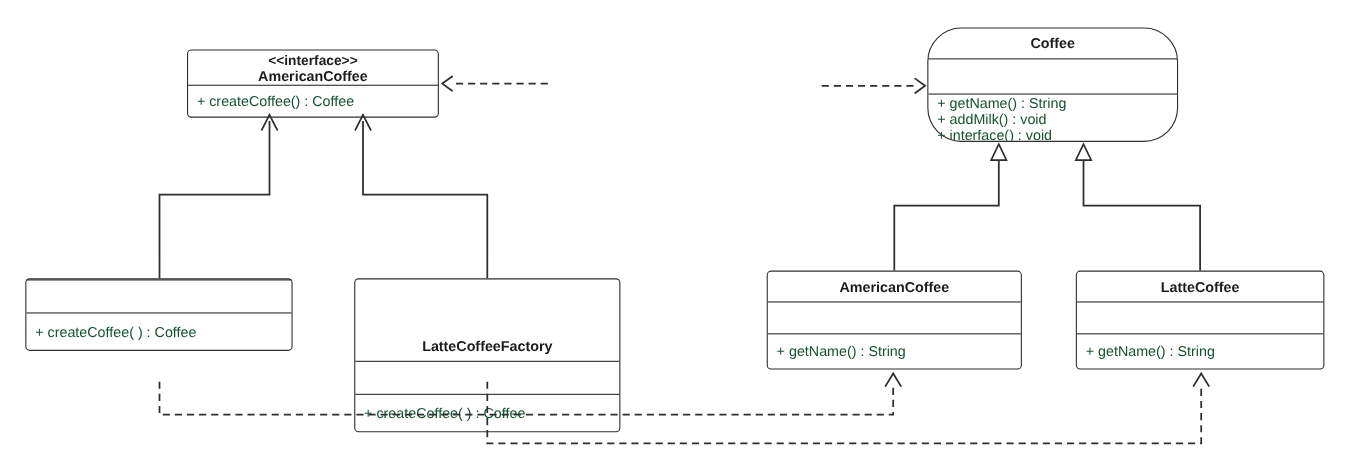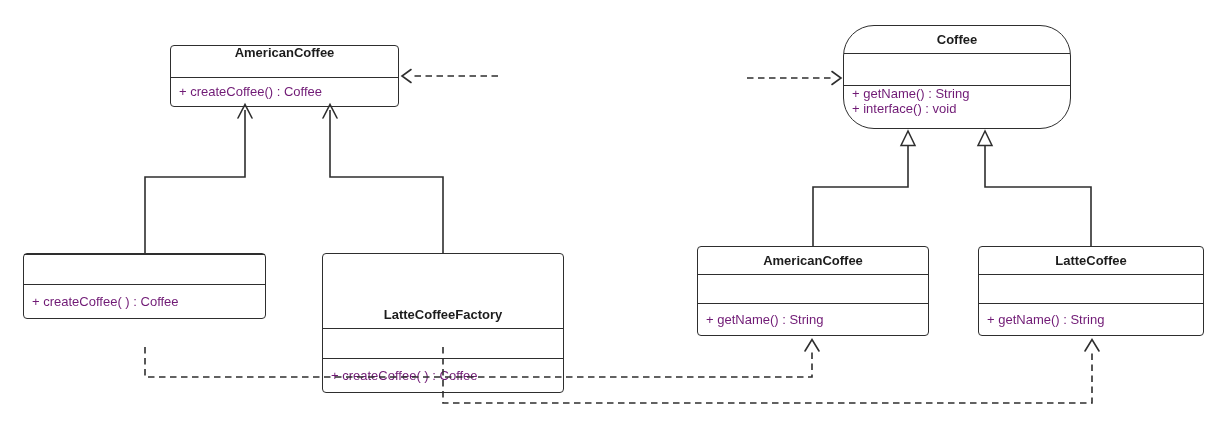--- a/index.html
+++ b/index.html
@@ -24,21 +24,21 @@
   .hdr {
     text-align: center;
     font-weight: bold;
     color: #1c1c1c;
     font-size: 13px;
   }
   .stereo { font-size: 12.5px; line-height: 16px; padding-top: 1px; }
   .cname  { font-size: 13px;  line-height: 14px; }
   .mline {
     font-size: 13px;
-    color: #701a75;
+    color: #14532d;
     padding-left: 8px;
     white-space: nowrap;
   }
   #edges {
     position: absolute;
     left: 0; top: 0;
     z-index: 2;
     pointer-events: none;
   }
   .ln   { stroke: #2e2e2e; stroke-width: 1.6; fill: none; }
@@ -73,35 +73,37 @@
 
     <path class="dash" d="M145 347 V377 H812 V350"></path>
     <path class="open" d="M805 351 L812 339.5 L819 351"></path>
 
     <path class="dash" d="M443 347 V403 H1092 V350"></path>
     <path class="open" d="M1085 351 L1092 339.5 L1099 351"></path>
   </svg>
 
   <div class="uml-class" style="left:170px; top:45px; width:227px;">
     <div class="cmp first hdr" style="height:31px;">
+      <div class="stereo">&lt;&lt;interface&gt;&gt;</div>
       <div class="cname">AmericanCoffee</div>
     </div>
     <div class="cmp" style="height:28px;">
       <div class="mline" style="line-height:28px;">+ createCoffee() : Coffee</div>
     </div>
   </div>
 
 
   <div class="uml-class" style="left:843px; top:25px; width:226px;border-radius:31px;">
     <div class="cmp first hdr" style="height:27px; line-height:27px;">
       <span>Coffee</span>
     </div>
     <div class="cmp" style="height:31px;"></div>
     <div class="cmp" style="height:42px;">
       <div class="mline" style="line-height:14.5px; padding-top:1px;">+ getName() : String</div>
+      <div class="mline" style="line-height:14.5px;">+ addMilk() : void</div>
       <div class="mline" style="line-height:14.5px;">+ interface() : void</div>
     </div>
   </div>
 
   <div class="uml-class" style="left:23px; top:253px; width:241px;">
     <div class="cmp" style="height:29px;"></div>
     <div class="cmp" style="height:33px;">
       <div class="mline" style="line-height:33px;">+ createCoffee( ) : Coffee</div>
     </div>
   </div>

